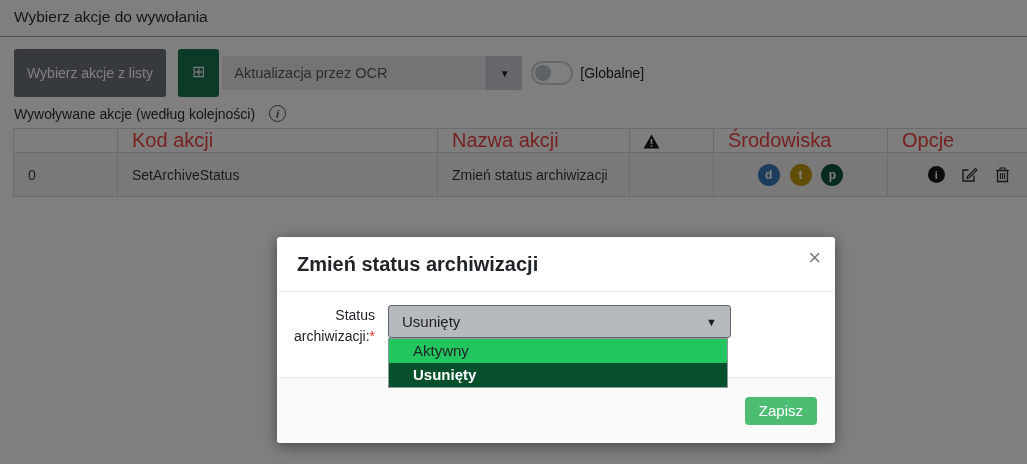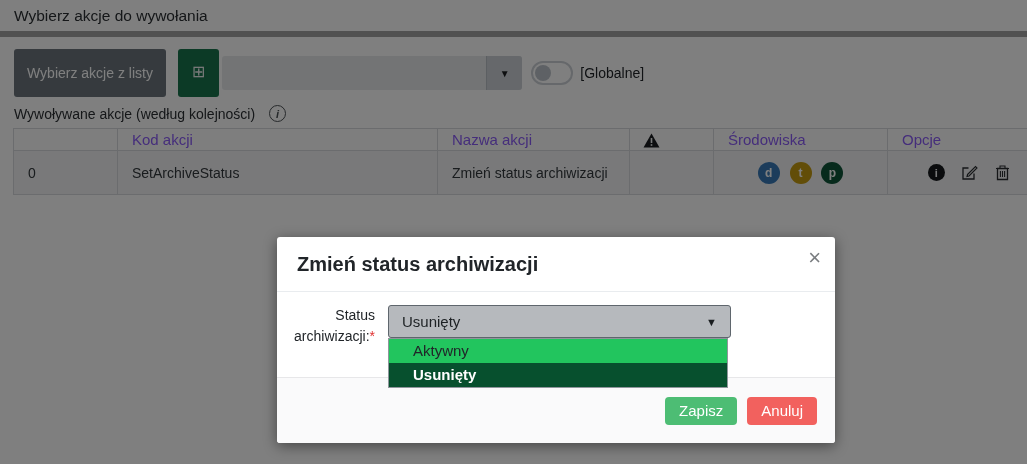--- a/index.html
+++ b/index.html
@@ -8,22 +8,22 @@
     font-family: "Liberation Sans", sans-serif;
     position: relative;
     overflow: hidden;
     background: #fff;
     color: #212529;
   }
   .page { position:absolute; inset:0; background:#fff; }
 
   
   .page-header {
-    height: 37px; display:flex; align-items:center;
-    padding: 0 14px; border-bottom: 6px solid #a3a3a3;
+    height: 37px; display:flex; 
+    padding: 8px 14px; border-bottom: 1px solid #a3a3a3;
   }
   .page-title { font-size: 15.5px; color:#2b2f33; }
 
   
   .toolbar { position:absolute; top:56px; left:14px; display:flex; align-items:center; height:34px; }
   .btn { border:none; height:48px; font-size:14px; border-radius:3px; cursor:pointer;
          display:inline-flex; align-items:center; font-family:inherit; }
   .btn-secondary { background:#6c757d; color:#fff; padding:0 13px; margin-right:12px; }
   .btn-green { background:#18744c; color:#eef1f1; padding:0 14px; margin-right:3px; gap:9px; }
   .plus-square { font-size:16px; line-height:1; position:relative; top:-1px; }
@@ -43,21 +43,21 @@
   .section-label { position:absolute; top:105px; left:14px; display:flex; align-items:center; gap:14px; }
   .section-label .txt { font-size:14px; color:#2b2f33; }
   .info-ring { width:17px; height:17px; border:1px solid #4d5256; border-radius:50%;
                display:flex; align-items:center; justify-content:center;
                font-size:11px; color:#4d5256; font-style:italic; font-weight:700; }
 
   
   .actions-table { position:absolute; top:128px; left:13px; right:0;
                    border-collapse:collapse; width:1014px; table-layout:fixed; }
   .actions-table th, .actions-table td { border:1px solid #d6d9dc; font-weight:400; text-align:left; }
-  .actions-table th { height:22px; padding-left:14px; font-size:15px; color:#8b5cf6; background:#fdfdfd; }
+  .actions-table th { height:22px; padding-left:14px; font-size:20px; color:#ef4444; background:#fdfdfd; }
   .actions-table td { height:44px; padding-left:14px; font-size:14px; color:#33383c; background:#f2f3f5; }
   .col0 { width:104px; } .col1 { width:320px; } .col2 { width:192px; }
   .col3 { width:84px; }  .col4 { width:174px; } .col5 { width:140px; }
   td.env-cell, th.warn-cell { text-align:center; padding-left:0; }
   th.warn-cell { padding-left:12px; text-align:left; }
   .env-badge { display:inline-flex; width:22px; height:22px; border-radius:50%;
                align-items:center; justify-content:center; color:#fff; font-size:12px;
                font-weight:700; margin:0 3px; vertical-align:middle; cursor:pointer; }
   .env-d { background:#3879b7; } .env-t { background:#c49a10; } .env-p { background:#0e5438; }
   td.opts-cell { padding-left:0; padding-right:16px; text-align:right; }
@@ -107,20 +107,21 @@
   <div class="page-header">
     <span class="page-title">Wybierz akcje do wywołania</span>
   </div>
 
   <div class="toolbar">
     <button class="btn btn-secondary">Wybierz akcje z listy</button>
     <button class="btn btn-green">
       <span class="plus-square">⊞</span>
     </button>
     <div class="ocr-select">
+      <span class="sel-text">Aktualizacja przez OCR</span>
       <span class="sel-arrow">
         <span class="caret">▼</span>
       </span>
     </div>
     <div class="toggle">
       <span class="knob"></span>
     </div>
     <span class="globalne">[Globalne]</span>
   </div>
 
@@ -206,15 +207,14 @@
       <span>Usunięty</span>
       <span class="caret">▼</span>
     </div>
     <div class="dropdown">
       <div class="dd-item first">Aktywny</div>
       <div class="dd-item selected">Usunięty</div>
     </div>
   </div>
   <div class="modal-footer">
     <button class="btn btn-save">Zapisz</button>
-    <button class="btn btn-cancel">Anuluj</button>
   </div>
 </div>
 
 </body></html>

